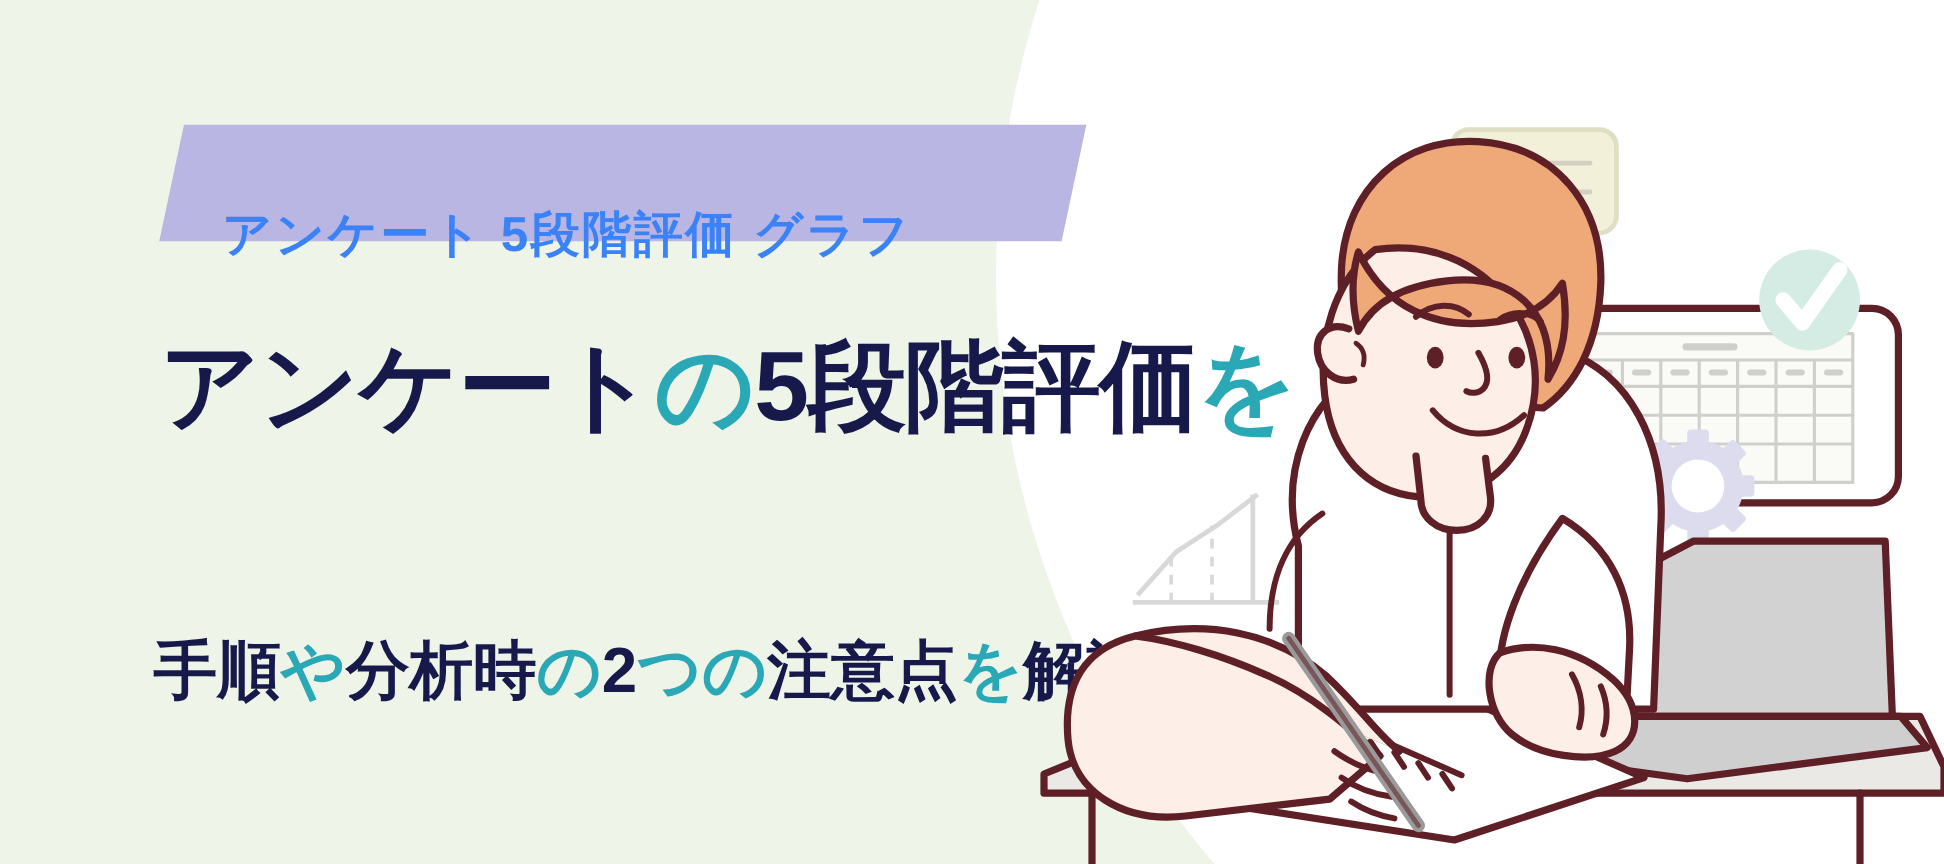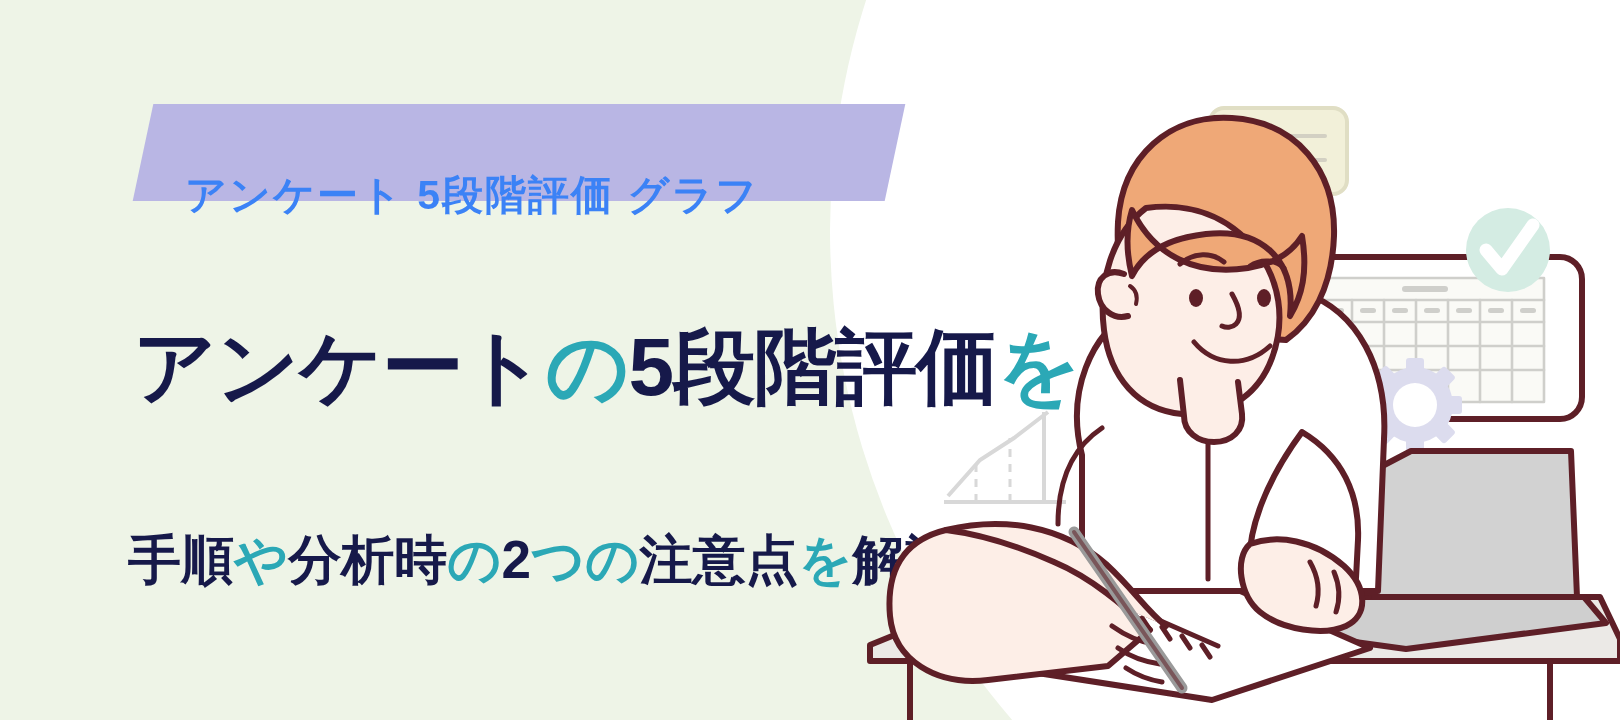--- a/index.html
+++ b/index.html
@@ -58,21 +58,20 @@
   .headline {
     position:absolute;
     left:133px; top:272px;
     width:1000px;
     font-size:82px;
     font-weight:900;
     line-height:101px;
     letter-spacing:-1px;
     color:#16194a;
     white-space:nowrap;
-    margin-top:44px;
   }
   .headline .ac { color:#2ba8b6; }
 
   .subhead {
     position:absolute;
     left:128px; top:529px;
     width:1000px;
     font-size:53px;
     font-weight:900;
     line-height:62px;

